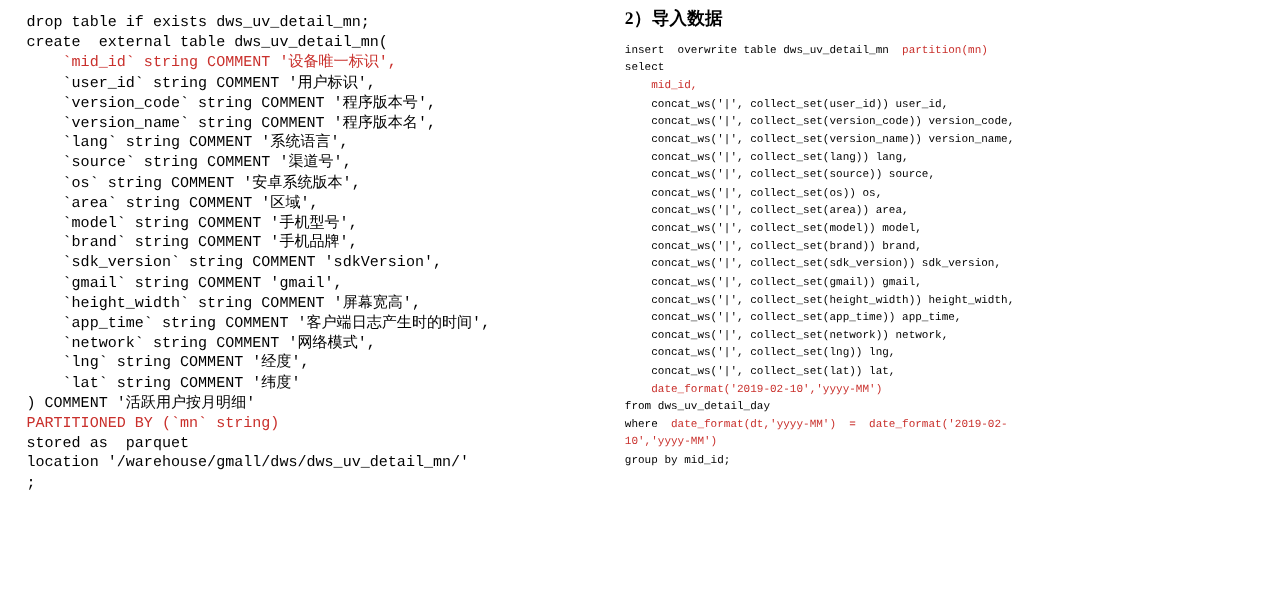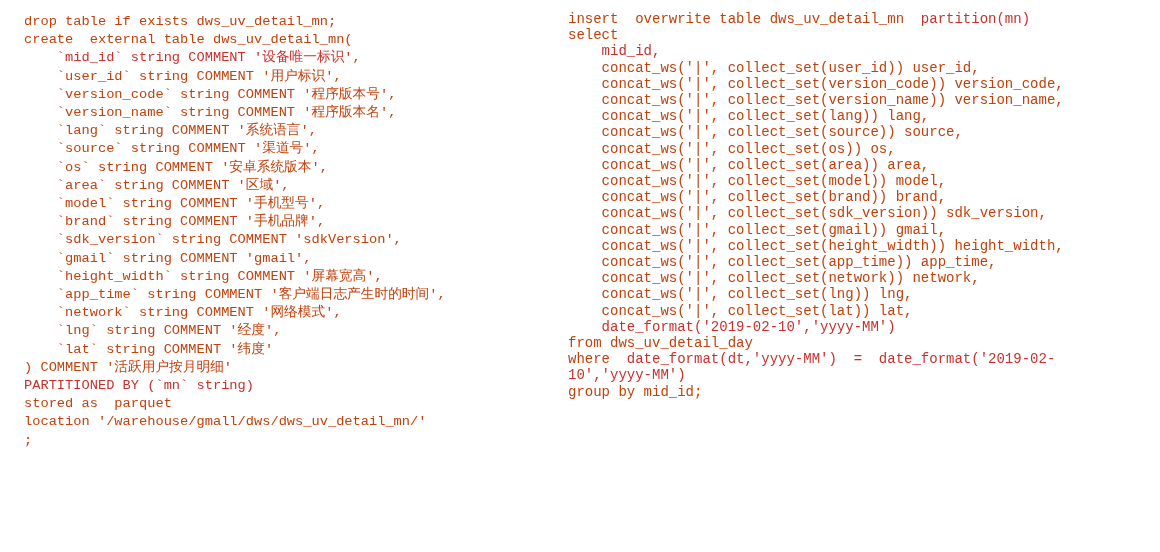--- a/index.html
+++ b/index.html
@@ -36,35 +36,36 @@
     letter-spacing: 0.2px;
   }
 
   .code-block {
     font-family: "Liberation Mono", "DejaVu Sans Mono", monospace;
     font-size: 13.5px;
     white-space: pre;
     color: #1a1a1a;
   }
   .code-left  { margin-top: 13px; line-height: 18.2px; font-size: 13.7px; }
-  .code-right { margin-top: 11px; line-height: 16.2px; font-size: 14px; }
+  .code-right { margin-top: 11px; line-height: 16.2px; font-size: 10px; }
 
   .code-line {
     white-space: pre;
     min-height: 1px;
   }
   .red { color: #c9302c; }
-  .blk { color: #c2410c; }
+  .blk { color: #000000; }
 </style>
 </head>
 <body>
 
 <div class="page">
 
   <div class="column col-left">
     <div class="code-block code-left"><div class="code-line"><span class="blk">drop table if exists dws_uv_detail_mn;</span></div><div class="code-line"><span class="blk">create  external table dws_uv_detail_mn(</span></div><div class="code-line"><span class="red">    `mid_id` string COMMENT '设备唯一标识',</span></div><div class="code-line"><span class="blk">    `user_id` string COMMENT '用户标识',</span></div><div class="code-line"><span class="blk">    `version_code` string COMMENT '程序版本号',</span></div><div class="code-line"><span class="blk">    `version_name` string COMMENT '程序版本名',</span></div><div class="code-line"><span class="blk">    `lang` string COMMENT '系统语言',</span></div><div class="code-line"><span class="blk">    `source` string COMMENT '渠道号',</span></div><div class="code-line"><span class="blk">    `os` string COMMENT '安卓系统版本',</span></div><div class="code-line"><span class="blk">    `area` string COMMENT '区域',</span></div><div class="code-line"><span class="blk">    `model` string COMMENT '手机型号',</span></div><div class="code-line"><span class="blk">    `brand` string COMMENT '手机品牌',</span></div><div class="code-line"><span class="blk">    `sdk_version` string COMMENT 'sdkVersion',</span></div><div class="code-line"><span class="blk">    `gmail` string COMMENT 'gmail',</span></div><div class="code-line"><span class="blk">    `height_width` string COMMENT '屏幕宽高',</span></div><div class="code-line"><span class="blk">    `app_time` string COMMENT '客户端日志产生时的时间',</span></div><div class="code-line"><span class="blk">    `network` string COMMENT '网络模式',</span></div><div class="code-line"><span class="blk">    `lng` string COMMENT '经度',</span></div><div class="code-line"><span class="blk">    `lat` string COMMENT '纬度'</span></div><div class="code-line"><span class="blk">) COMMENT '活跃用户按月明细'</span></div><div class="code-line"><span class="red">PARTITIONED BY (`mn` string)</span></div><div class="code-line"><span class="blk">stored as  parquet</span></div><div class="code-line"><span class="blk">location '/warehouse/gmall/dws/dws_uv_detail_mn/'</span></div><div class="code-line"><span class="blk">;</span></div></div>
   </div>
 
   <div class="column col-right">
+    <div class="section-heading">2）导入数据</div>
     <div class="code-block code-right"><div class="code-line"><span class="blk">insert  overwrite table dws_uv_detail_mn  </span><span class="red">partition(mn)</span></div><div class="code-line"><span class="blk">select</span></div><div class="code-line"><span class="red">    mid_id,</span></div><div class="code-line"><span class="blk">    concat_ws('|', collect_set(user_id)) user_id,</span></div><div class="code-line"><span class="blk">    concat_ws('|', collect_set(version_code)) version_code,</span></div><div class="code-line"><span class="blk">    concat_ws('|', collect_set(version_name)) version_name,</span></div><div class="code-line"><span class="blk">    concat_ws('|', collect_set(lang)) lang,</span></div><div class="code-line"><span class="blk">    concat_ws('|', collect_set(source)) source,</span></div><div class="code-line"><span class="blk">    concat_ws('|', collect_set(os)) os,</span></div><div class="code-line"><span class="blk">    concat_ws('|', collect_set(area)) area,</span></div><div class="code-line"><span class="blk">    concat_ws('|', collect_set(model)) model,</span></div><div class="code-line"><span class="blk">    concat_ws('|', collect_set(brand)) brand,</span></div><div class="code-line"><span class="blk">    concat_ws('|', collect_set(sdk_version)) sdk_version,</span></div><div class="code-line"><span class="blk">    concat_ws('|', collect_set(gmail)) gmail,</span></div><div class="code-line"><span class="blk">    concat_ws('|', collect_set(height_width)) height_width,</span></div><div class="code-line"><span class="blk">    concat_ws('|', collect_set(app_time)) app_time,</span></div><div class="code-line"><span class="blk">    concat_ws('|', collect_set(network)) network,</span></div><div class="code-line"><span class="blk">    concat_ws('|', collect_set(lng)) lng,</span></div><div class="code-line"><span class="blk">    concat_ws('|', collect_set(lat)) lat,</span></div><div class="code-line"><span class="red">    date_format('2019-02-10','yyyy-MM')</span></div><div class="code-line"><span class="blk">from dws_uv_detail_day</span></div><div class="code-line"><span class="blk">where  </span><span class="red">date_format(dt,'yyyy-MM')  =  date_format('2019-02-</span></div><div class="code-line"><span class="red">10','yyyy-MM')</span></div><div class="code-line"><span class="blk">group by mid_id;</span></div></div>
   </div>
 
 </div>
 
 </body></html>

